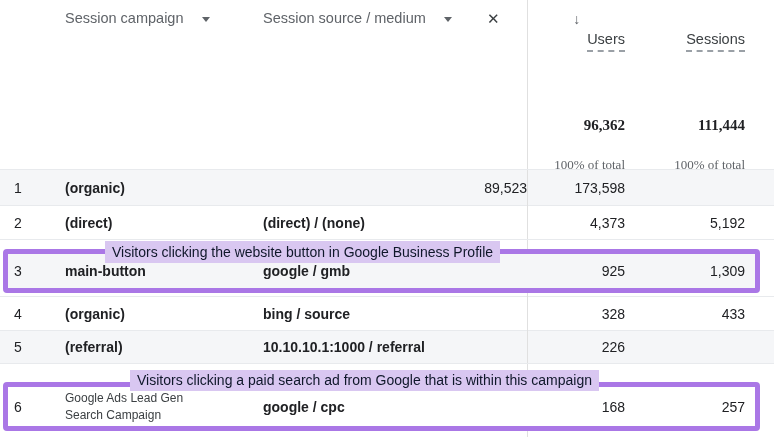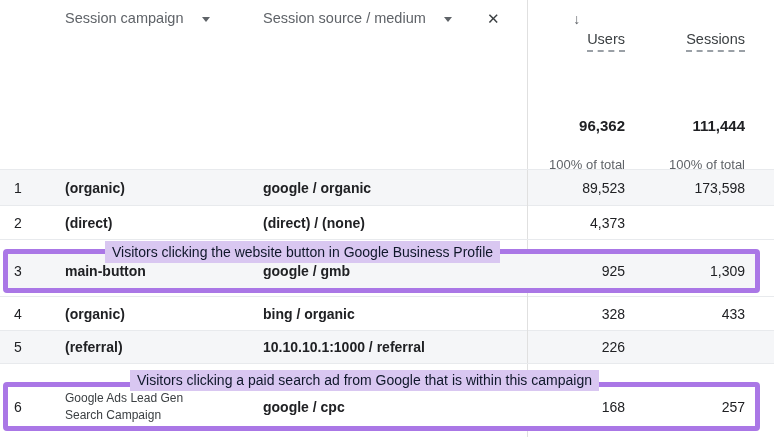--- a/index.html
+++ b/index.html
@@ -74,20 +74,21 @@
     border-bottom: 2px dashed #9aa0a6;
     padding-bottom: 3px;
     margin-top: 20px;
   }
   .sort-arrow { color: #5f6368; font-size: 14px; line-height: 17px; }
 
   .totals {
     position: absolute;
     top: 117px;
     text-align: right;
+    font-family: Liberation Serif, serif;
   }
   .totals.users { right: 149px; }
   .totals.sessions { right: 29px; }
   .totals .value { font-size: 15px; font-weight: 700; color: #202124; }
   .totals .share { font-size: 13px; color: #5f6368; margin-top: 23px; }
 
   
   .grid-row {
     display: grid;
     grid-template-columns: 55px 208px 264px 98px 120px;
@@ -186,49 +187,49 @@
     </div>
     <div class="totals sessions">
       <div class="value">111,444</div>
       <div class="share">100% of total</div>
     </div>
   </div>
 
   <div class="grid-row row-plain r1">
     <span class="cell-num">1</span>
     <span class="cell-campaign">(organic)</span>
-    <span class="cell-source">google / organic</span>
     <span class="cell-metric">89,523</span>
     <span class="cell-metric">173,598</span>
   </div>
 
   <div class="grid-row row-plain r2">
     <span class="cell-num">2</span>
     <span class="cell-campaign">(direct)</span>
     <span class="cell-source">(direct) / (none)</span>
     <span class="cell-metric">4,373</span>
+    <span class="cell-metric">5,192</span>
   </div>
 
   <div class="hl-wrap row3">
     <div class="annotation">Visitors clicking the website button in Google Business Profile</div>
     <div class="hl-box">
       <div class="grid-row">
         <span class="cell-num">3</span>
         <span class="cell-campaign">main-button</span>
         <span class="cell-source">google / gmb</span>
         <span class="cell-metric">925</span>
         <span class="cell-metric">1,309</span>
       </div>
     </div>
   </div>
 
   <div class="grid-row row-plain r4">
     <span class="cell-num">4</span>
     <span class="cell-campaign">(organic)</span>
-    <span class="cell-source">bing / organic</span>
+    <span class="cell-source">bing / source</span>
     <span class="cell-metric">328</span>
     <span class="cell-metric">433</span>
   </div>
 
   <div class="grid-row row-plain r5">
     <span class="cell-num">5</span>
     <span class="cell-campaign">(referral)</span>
     <span class="cell-source">10.10.10.1:1000 / referral</span>
     <span class="cell-metric">226</span>
   </div>

